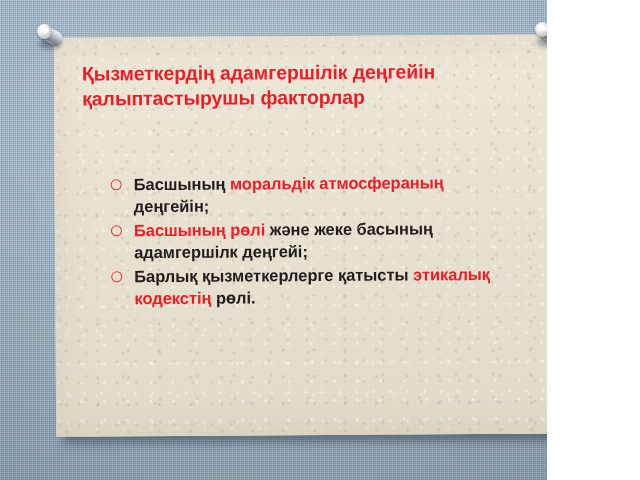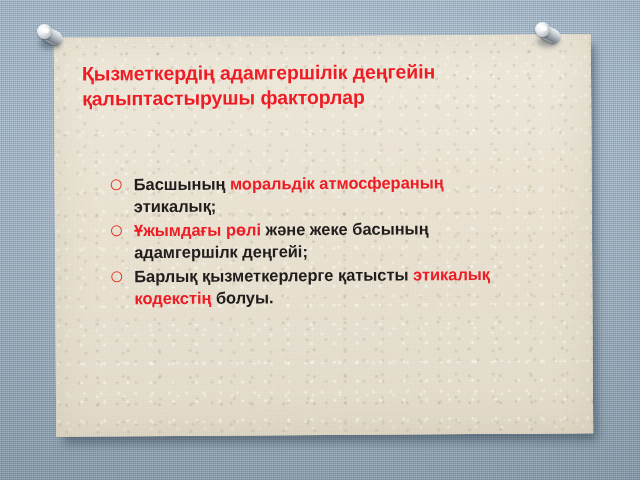--- a/index.html
+++ b/index.html
@@ -8,21 +8,21 @@
   }
   body {
     width: 640px;
     height: 480px;
     overflow: hidden;
     font-family: "Liberation Sans", sans-serif;
   }
 
   #slide {
     position: relative;
-    width: 640px;
+    width: 547px;
     height: 480px;
     background-color: #3b82f6;
     overflow: hidden;
   }
 
   
   #board-texture {
     position: absolute;
     inset: 0;
     background-color: #a5bacd;
@@ -196,31 +196,31 @@
     <div id="paper-grain"></div>
 
     <div id="content">
 
       <h1 id="slide-title">Қызметкердің адамгершілік деңгейін қалыптастырушы факторлар</h1>
 
       <ul id="bullet-list">
 
         <li class="bullet-item">
           <span class="bullet-marker"></span>
-          <span><span>Басшының </span><span class="hl">моральдік атмосфераның</span><span> этикалық;</span></span>
+          <span><span>Басшының </span><span class="hl">моральдік атмосфераның</span><span> деңгейін;</span></span>
         </li>
 
         <li class="bullet-item">
           <span class="bullet-marker"></span>
-          <span><span class="hl">Ұжымдағы рөлі</span><span> және жеке басының адамгершілк деңгейі;</span></span>
+          <span><span class="hl">Басшының рөлі</span><span> және жеке басының адамгершілк деңгейі;</span></span>
         </li>
 
         <li class="bullet-item">
           <span class="bullet-marker"></span>
-          <span><span>Барлық қызметкерлерге қатысты </span><span class="hl">этикалық кодекстің</span><span> болуы.</span></span>
+          <span><span>Барлық қызметкерлерге қатысты </span><span class="hl">этикалық кодекстің</span><span> рөлі.</span></span>
         </li>
 
       </ul>
     </div>
   </div>
 
   <div class="pushpin" id="pushpin-left">
     <div class="pin-shadow"></div>
     <div class="pin-shaft"></div>
     <div class="pin-head">

